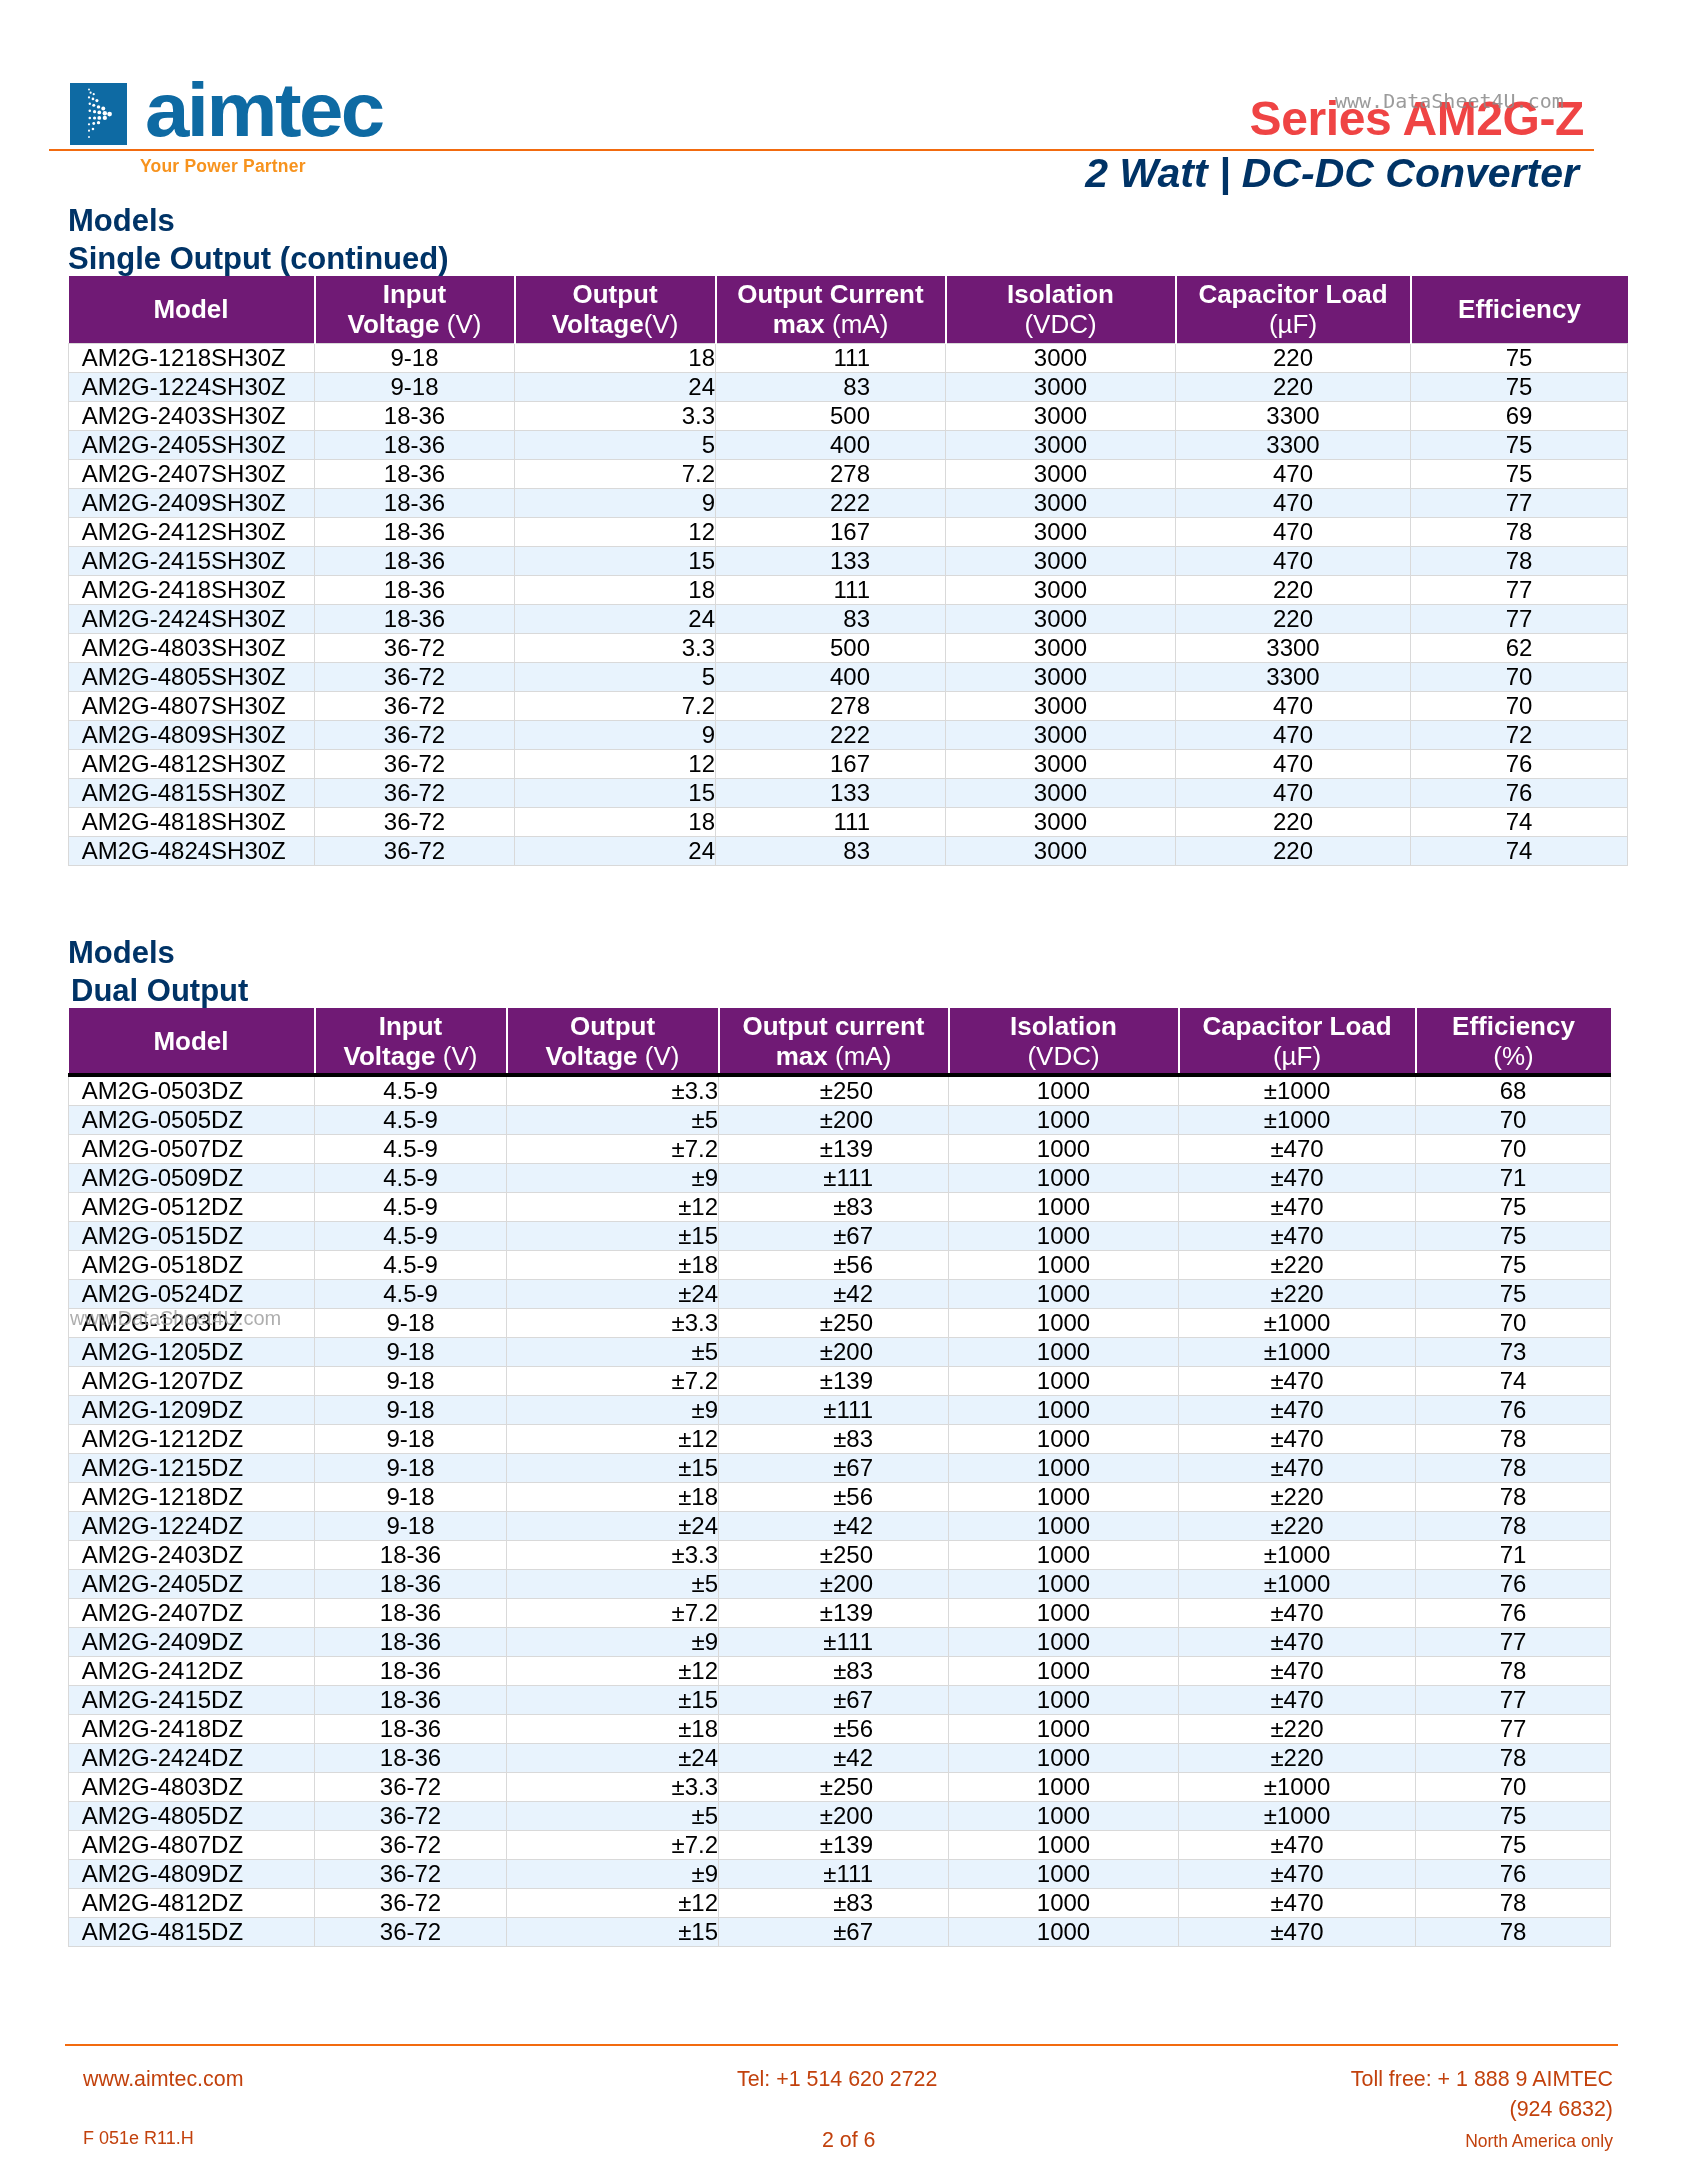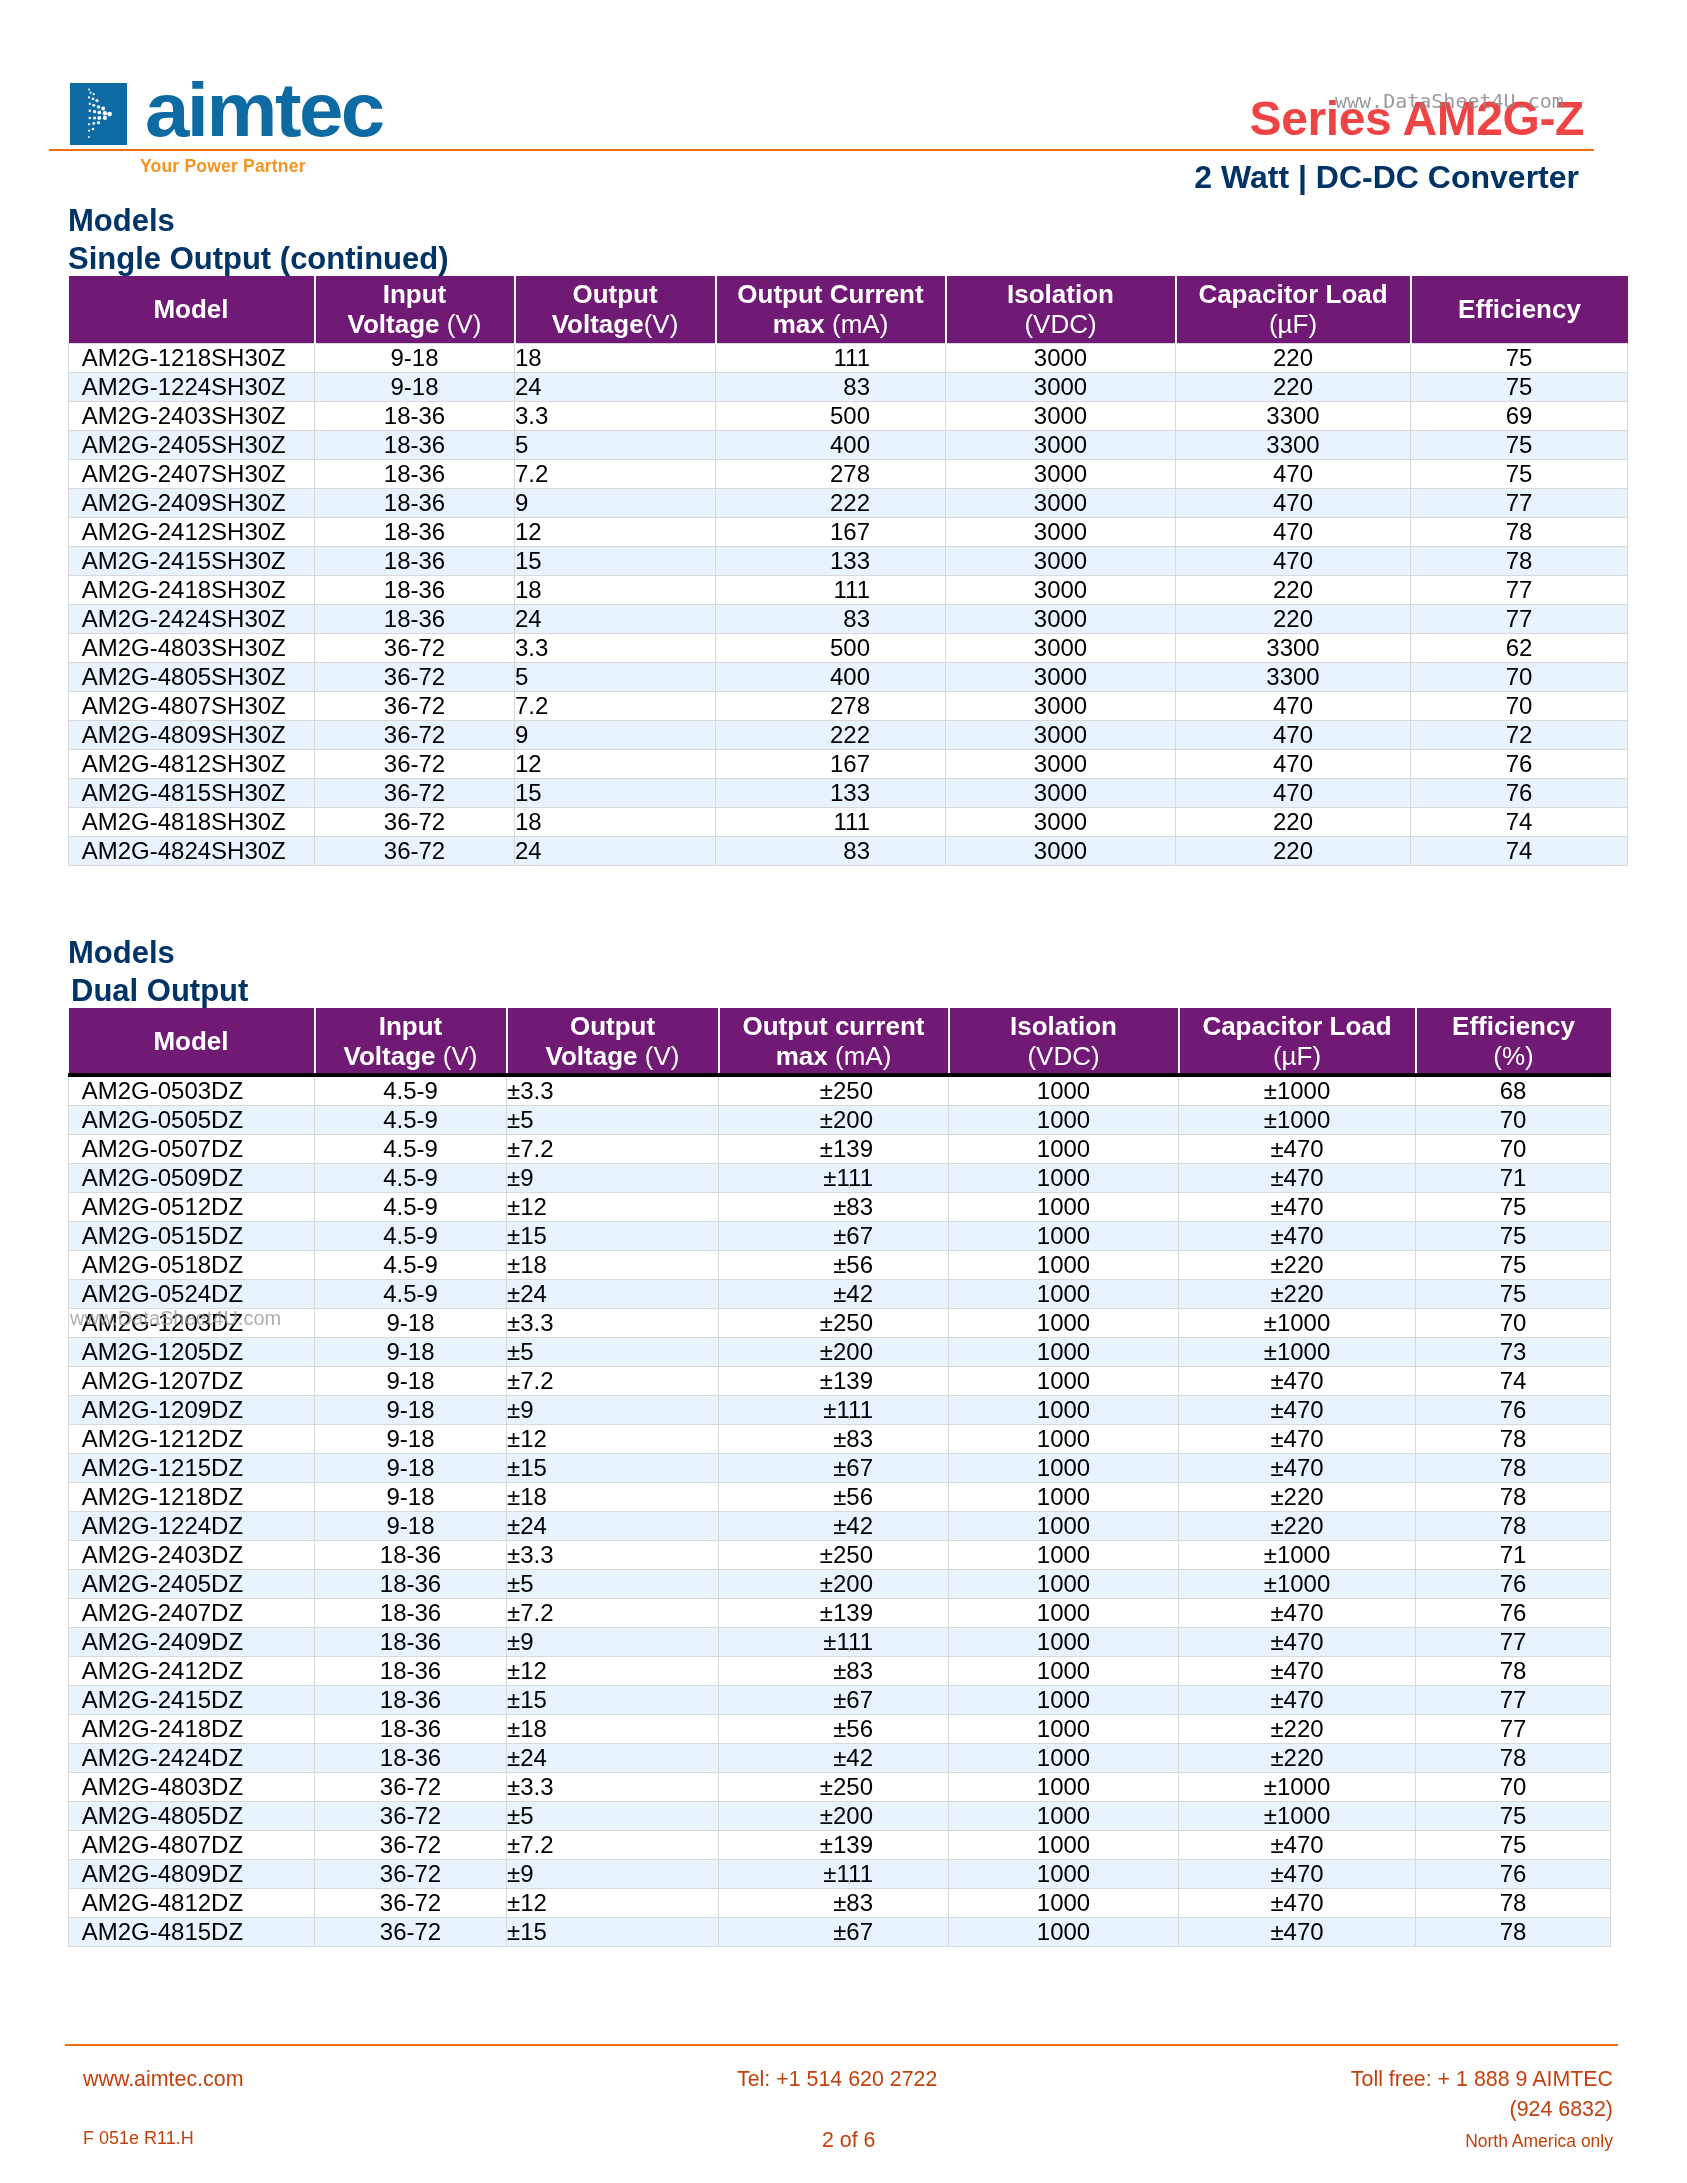--- a/index.html
+++ b/index.html
@@ -5,33 +5,33 @@
   html, body { margin: 0; padding: 0; background: #ffffff; }
   body { width: 1687px; height: 2183px; position: relative; font-family: "Liberation Sans", sans-serif; color: #000; overflow: hidden; }
   .logo { position: absolute; left: 70px; top: 83px; width: 302px; height: 95px; }
   .logo-box { position: absolute; left: 0; top: 0; width: 57px; height: 62px; background: #0e6aa3; overflow: hidden; }
   .logo-dots { position: absolute; left: 0; top: 0; width: 57px; height: 62px; }
   .logo-word { position: absolute; left: 75px; top: -11px; font-family: "Liberation Sans", sans-serif; font-weight: bold; font-size: 76px; letter-spacing: -2.4px; color: #0e6aa3; line-height: 76px; transform: scaleX(1.05); transform-origin: left; }
   .tagline { position: absolute; left: 140px; top: 156px; font-weight: bold; font-size: 17.5px; color: #f7931e; letter-spacing: 0.2px; }
   .header-rule { position: absolute; left: 49px; top: 149px; width: 1545px; height: 2.4px; background: #f26b0f; }
   .watermark-top { position: absolute; left: 1335px; top: 89px; font-family: "DejaVu Sans Mono", monospace; font-size: 20px; color: #8a8a8a; opacity: 0.85; z-index: 3; }
   .series-title { position: absolute; right: 103px; top: 95px; font-weight: bold; font-size: 48px; color: #ef4444; line-height: 1; letter-spacing: -0.4px; }
-  .subtitle { position: absolute; right: 108px; top: 159px; font-weight: bold; font-size: 32px; color: #003366; }
+  .subtitle { position: absolute; right: 108px; top: 150px; font-weight: bold; font-size: 41px; color: #003366; font-style: italic; }
   .section-h { position: absolute; font-weight: bold; font-size: 31px; color: #003366; line-height: 1; }
   table.models { position: absolute; border-collapse: collapse; table-layout: fixed; }
   table.models th { background: #701a75; color: #ffffff; font-weight: bold; font-size: 26px; line-height: 30px; text-align: center; vertical-align: middle; border-right: 2.4px solid #ffffff; padding: 0; }
   table.models th:last-child { border-right: none; }
   table.models th .unit { font-weight: normal; }
   table.models td { font-size: 24px; height: 28px; line-height: 28px; border: 1.6px solid #d9d9d9; padding: 0; }
   table.models tr.even td { background: #e8f3fd; }
   table.models tr.odd td { background: #ffffff; }
   table.models td.c-model { text-align: left; padding-left: 12.7px; }
   table.models td.c-center { text-align: center; }
   table.models td.c-right { text-align: right; padding-right: 75px; }
-  table.models td.c-outv { text-align: left; padding-right: 86px; }
+  table.models td.c-outv { text-align: right; }
   table.dual thead tr { border-bottom: 4px solid #000; }
   .watermark-mid { position: absolute; left: 70px; top: 1307px; font-size: 20px; color: #9a9a9a; opacity: 0.8; z-index: 3; }
   .footer-rule { position: absolute; left: 65px; top: 2044px; width: 1553px; height: 2.4px; background: #f26b0f; }
   .foot { position: absolute; font-size: 21.4px; color: #c2410c; }
 </style>
 </head>
 <body>
 
 <div class="logo">
   <div class="logo-box">

